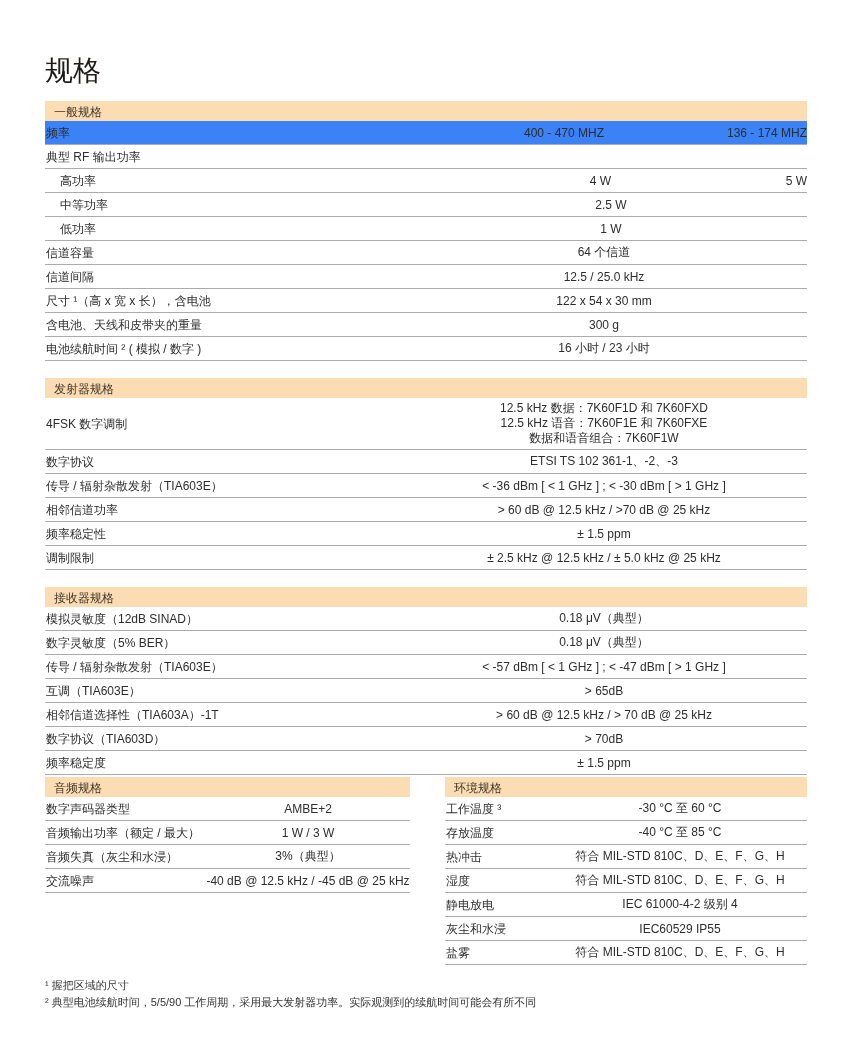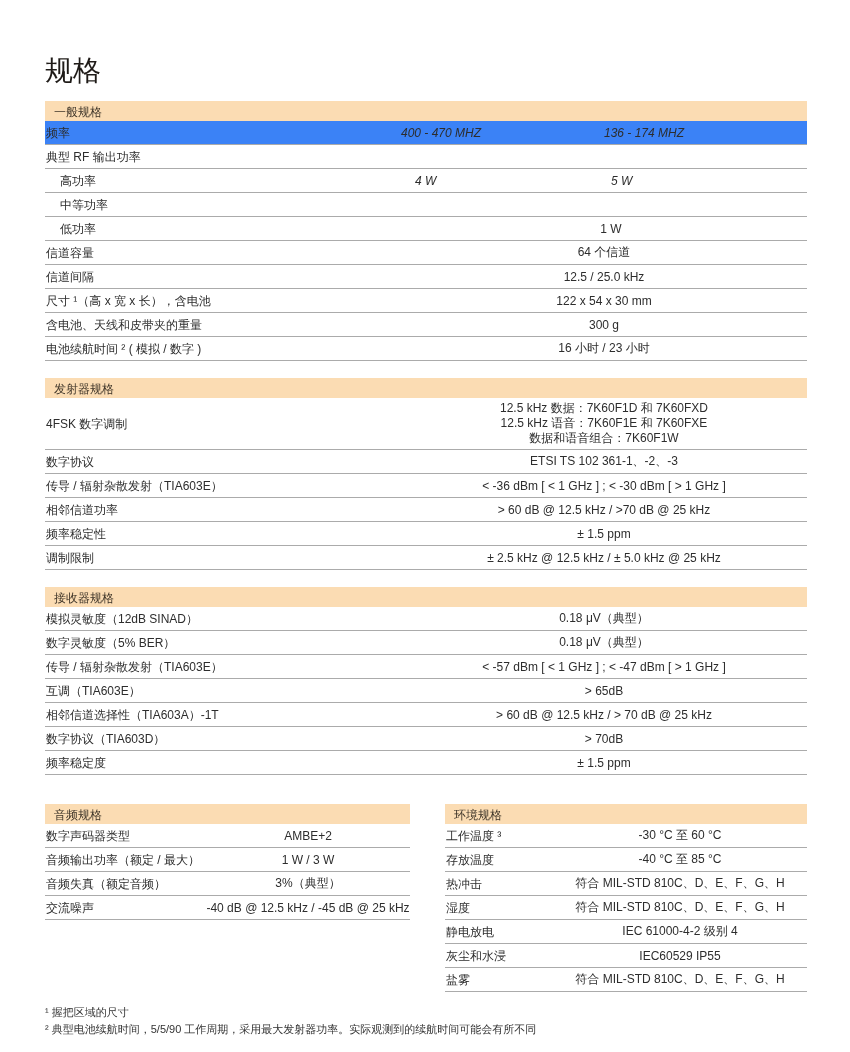--- a/index.html
+++ b/index.html
@@ -22,25 +22,25 @@
     display:flex;align-items:center;
     min-height:24px;box-sizing:border-box;
     border-bottom:1px solid #ababab;
     font-size:12px;color:#2d2d2d;
   }
   .row.alt{background:#3b82f6;}
   .row .label{width:355px;flex:none;padding-left:1px;line-height:14px;}
   .row .label.indent{padding-left:15px;}
   .row .vals{flex:1;display:flex;align-items:center;}
   .v-span{flex:1;text-align:center;}
-  .v-half{flex:1;text-align:left;font-style:italic;}
+  .v-half{flex:1;text-align:right;}
   .row.multiline{min-height:49px;padding:3px 0;}
   .mlines{flex:1;text-align:center;line-height:15px;}
   .mlines span{display:block;}
-  .bottom{display:flex;margin-left:45px;margin-top:29px;width:762px;}
+  .bottom{display:flex;margin-left:45px;margin-top:2px;width:762px;}
   .mini{box-sizing:border-box;}
   .mini.audio{width:365px;margin-right:35px;}
   .mini.env{width:362px;}
   .mini .row .label{width:160px;flex:none;}
   .mini.env .row .label{width:107px;flex:none;}
   .footnotes{margin:12px 0 0 45px;font-size:11px;line-height:17px;color:#333333;}
   .footnotes div{white-space:nowrap;}
 </style>
 </head>
 <body>
@@ -65,20 +65,23 @@
   <div class="row">
     <div class="label indent">高功率</div>
     <div class="vals">
       <div class="v-half">4 W</div>
       <div class="v-half">5 W</div>
     </div>
   </div>
 
   <div class="row">
     <div class="label indent">中等功率</div>
+    <div class="vals">
+        <div class="v-span">2.5 W</div>
+      </div>
   </div>
 
   <div class="row">
     <div class="label indent">低功率</div>
     <div class="vals">
         <div class="v-span">1 W</div>
       </div>
   </div>
 
   <div class="row">
@@ -230,21 +233,21 @@
           <div class="v-span">AMBE+2</div>
         </div>
     </div>
     <div class="row">
       <div class="label">音频输出功率（额定 / 最大）</div>
       <div class="vals">
           <div class="v-span">1 W / 3 W</div>
         </div>
     </div>
     <div class="row">
-      <div class="label">音频失真（额定音频）</div>
+      <div class="label">音频失真（灰尘和水浸）</div>
       <div class="vals">
           <div class="v-span">3%（典型）</div>
         </div>
     </div>
     <div class="row">
       <div class="label">交流噪声</div>
       <div class="vals">
           <div class="v-span">-40 dB @ 12.5 kHz / -45 dB @ 25 kHz</div>
         </div>
     </div>

